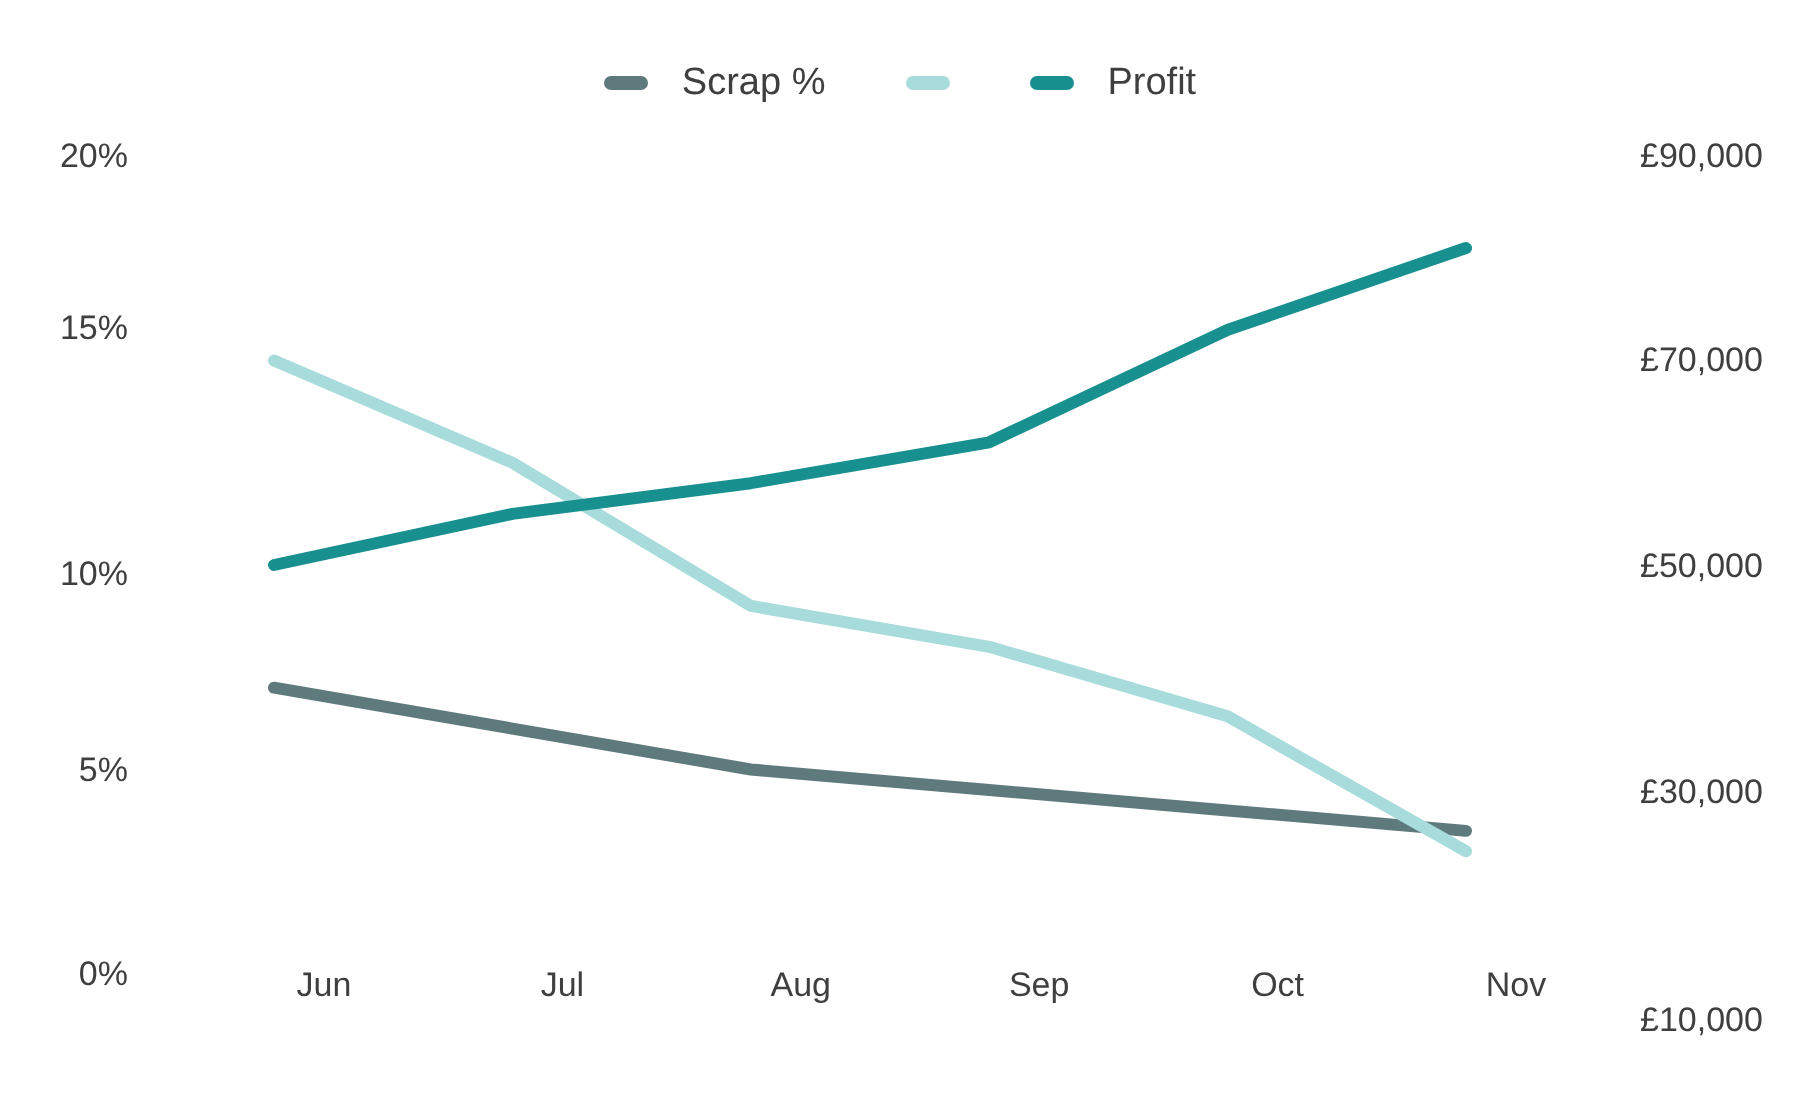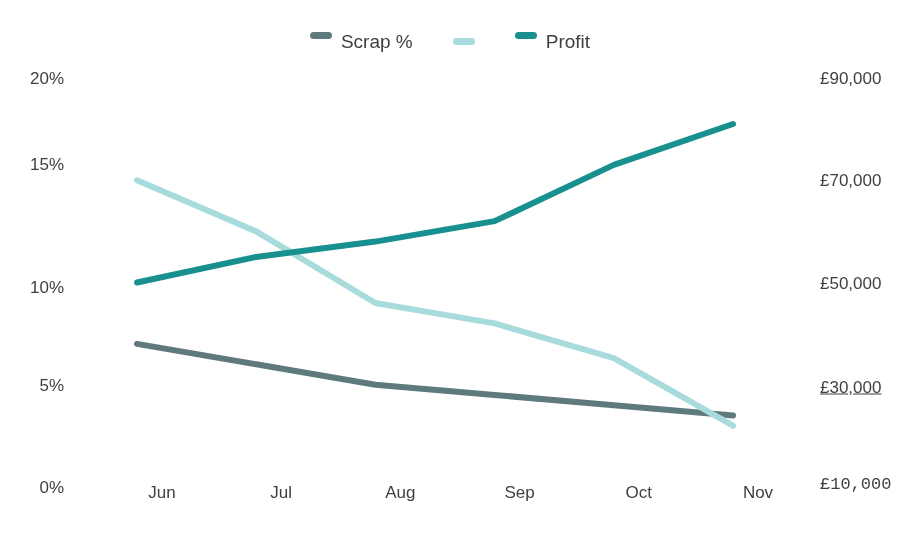--- a/index.html
+++ b/index.html
@@ -29,22 +29,22 @@
     top: 26px;
     width: 900px;
     height: 30px;
     display: flex;
     justify-content: center;
     align-items: center;
     gap: 40px;
   }
   .legend-item {
     display: flex;
-    align-items: flex-start;
-    gap: 9px;
+    align-items: center;
+    gap: 17px;
     white-space: nowrap;
   }
   .legend-swatch {
     width: 22px;
     height: 7px;
     border-radius: 3.5px;
     flex: none;
   }
   .legend-label {
     font-size: 19px;
@@ -117,22 +117,22 @@
     </div>
 
   <div id="ticks-left">
       <div class="tick tick-left" style="top: 487px;">0%</div>
       <div class="tick tick-left" style="top: 384.75px;">5%</div>
       <div class="tick tick-left" style="top: 287px;">10%</div>
       <div class="tick tick-left" style="top: 164px;">15%</div>
       <div class="tick tick-left" style="top: 78px;">20%</div>
     </div>
   <div id="ticks-right">
-      <div class="tick tick-right" style="top: 484px; font-family: Liberation Mono, monospace;">£10,000</div>
-      <div class="tick tick-right" style="top: 387px; text-decoration: underline;">£30,000</div>
+      <div class="tick tick-right" style="top: 510px;">£10,000</div>
+      <div class="tick tick-right" style="top: 396px;">£30,000</div>
       <div class="tick tick-right" style="top: 282.5px;">£50,000</div>
       <div class="tick tick-right" style="top: 180.25px;">£70,000</div>
       <div class="tick tick-right" style="top: 78px;">£90,000</div>
     </div>
   <div id="ticks-x">
       <div class="tick tick-x" style="left: 137px;">Jun</div>
       <div class="tick tick-x" style="left: 256.2px;">Jul</div>
       <div class="tick tick-x" style="left: 375.4px;">Aug</div>
       <div class="tick tick-x" style="left: 494.6px;">Sep</div>
       <div class="tick tick-x" style="left: 613.8px;">Oct</div>

